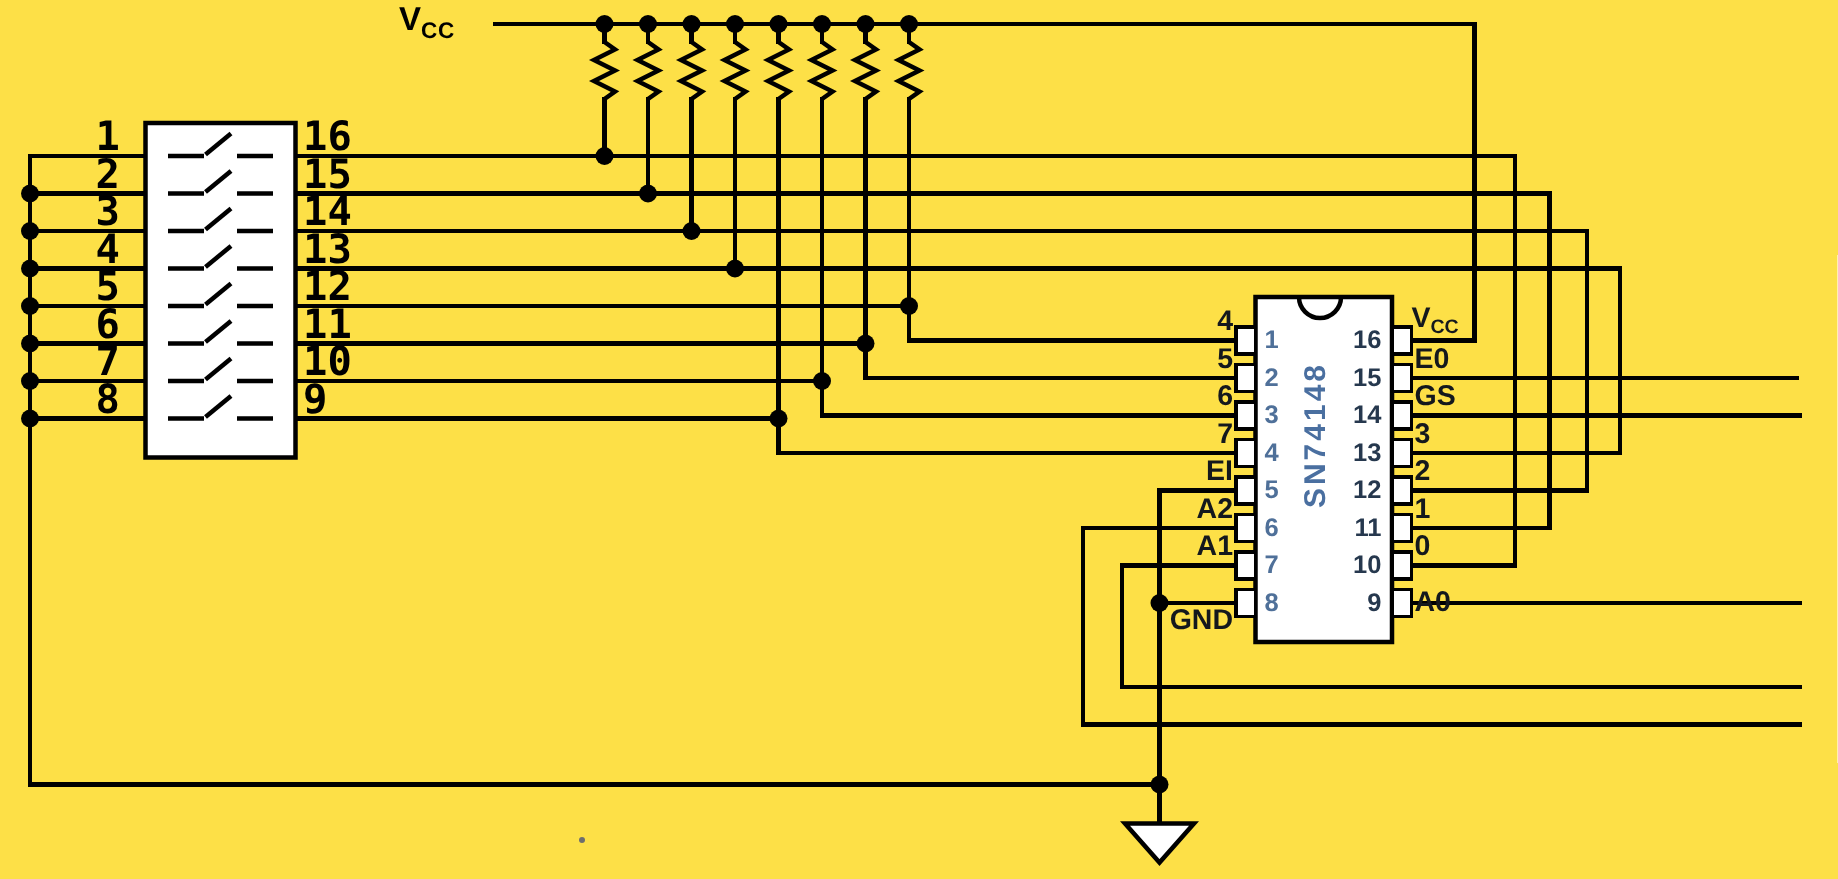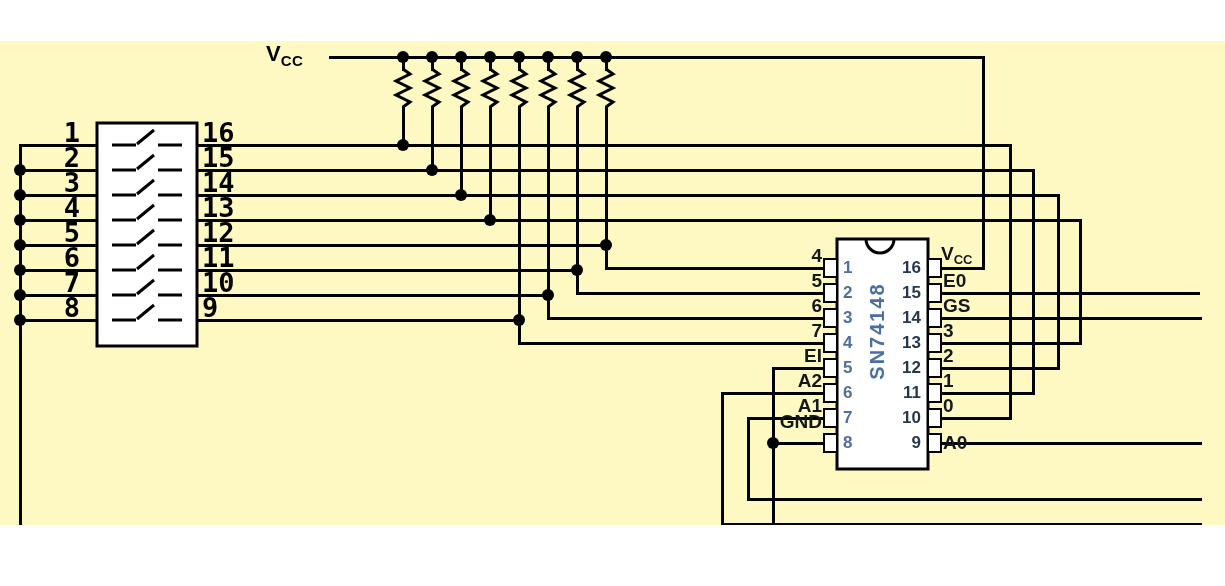--- a/index.html
+++ b/index.html
@@ -1,17 +1,17 @@
 <!DOCTYPE html>
 <html><head>
 <meta charset="utf-8">
 <style>
   html,body{margin:0;padding:0;background:#fff}
-  #canvas{position:relative;width:1225px;height:484px;background:#fef9c3;overflow:hidden;
-          font-family:"Liberation Sans",sans-serif;margin-top:41px;}
+  #canvas{position:relative;width:1225px;height:586px;background:#fde047;overflow:hidden;
+          font-family:"Liberation Sans",sans-serif;}
   svg{position:absolute;left:0;top:0}
   .dipnum{position:absolute;font:bold 27px/25px "DejaVu Sans Mono",monospace;color:#000;}
   .dipnum.l{left:42px;width:38px;text-align:right}
   .dipnum.r{left:202px;width:46px;text-align:left}
   .icnum{position:absolute;font:bold 17px/18px "Liberation Sans",sans-serif}
   .icnum.l{left:843px;color:#4f7099}
   .icnum.r{left:884px;width:37px;text-align:right;color:#26384e}
   .pinlbl{position:absolute;font:600 19px/20px "Liberation Sans",sans-serif;color:#14181d;white-space:nowrap}
   .pinlbl.ls{left:764px;width:58px;text-align:right}
   .pinlbl.rs{left:943px}
@@ -271,21 +271,21 @@
 <div class="icnum r" style="top:368px">10</div>
 <div class="icnum r" style="top:393px">9</div>
 
 <div class="pinlbl ls" style="top:205px">4</div>
 <div class="pinlbl ls" style="top:230px">5</div>
 <div class="pinlbl ls" style="top:255px">6</div>
 <div class="pinlbl ls" style="top:280px">7</div>
 <div class="pinlbl ls" style="top:305px">EI</div>
 <div class="pinlbl ls" style="top:330px">A2</div>
 <div class="pinlbl ls" style="top:355px">A1</div>
-<div class="pinlbl ls" style="top:371px">GND</div>
+<div class="pinlbl ls" style="top:404px">GND</div>
 
 <div class="vccic"><span class="b">V</span><span class="s">CC</span></div>
 <div class="pinlbl rs" style="top:230px">E0</div>
 <div class="pinlbl rs" style="top:255px">GS</div>
 <div class="pinlbl rs" style="top:280px">3</div>
 <div class="pinlbl rs" style="top:305px">2</div>
 <div class="pinlbl rs" style="top:330px">1</div>
 <div class="pinlbl rs" style="top:355px">0</div>
 <div class="pinlbl rs" style="top:392px">A0</div>
 

